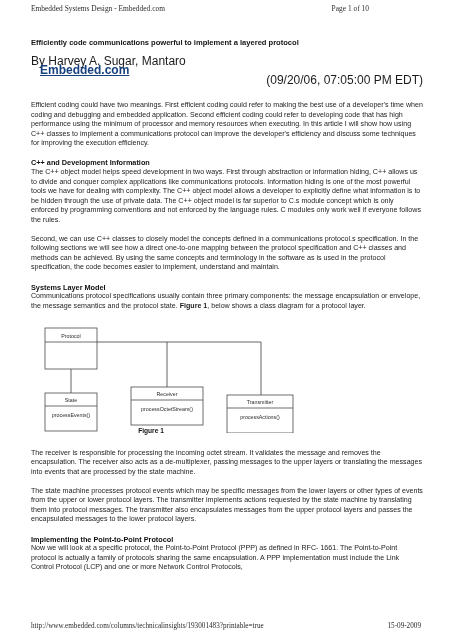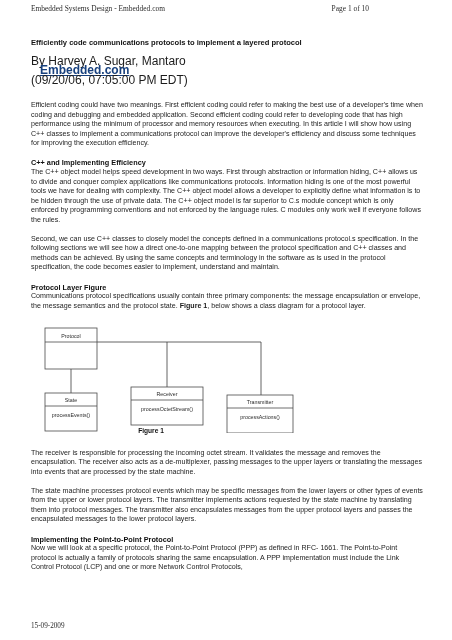--- a/index.html
+++ b/index.html
@@ -77,21 +77,21 @@
     line-height: 9.4px;
     margin: 0 0 16px 0;
     color: #1c1c1c;
   }
   .byline a.src-link {
     color: #17407e;
     font-weight: bold;
     text-decoration: underline;
     padding-left: 9px;
   }
-  .byline .date { display: block; }
+  .byline .date { display: block; text-align: right; }
   .byline .author { display: block; }
 
   p.para {
     font-size: 7.1px;
     line-height: 9.55px;
     margin: 0 0 9.5px 0;
     text-align: left;
     color: #1c1c1c;
   }
   h3.shead {
@@ -140,35 +140,35 @@
 
 <div class="page">
 
   <div class="runhead">
     <span class="rh-left">Embedded Systems Design - Embedded.com</span>
     <span class="rh-right">Page 1 of 10</span>
   </div>
 
   <div class="content">
 
-    <h2 class="subtitle">Efficiently code communications protocols to implement a layered protocol</h2>
+    <h2 class="subtitle">Efficiently code communications powerful to implement a layered protocol</h2>
 
     <div class="byline">
       <span class="author">By Harvey A. Sugar, Mantaro</span>
       <a class="src-link" href="#">Embedded.com</a>
       <span class="date">(09/20/06, 07:05:00 PM EDT)</span>
     </div>
 
     <p class="para">Efficient coding could have two meanings. First efficient coding could refer to making the best use of a developer's time when coding and debugging and embedded application. Second efficient coding could refer to developing code that has high performance using the minimum of processor and memory resources when executing. In this article I will show how using C++ classes to implement a communications protocol can improve the developer's efficiency and discuss some techniques for improving the execution efficiency.</p>
 
-    <h3 class="shead">C++ and Implementing Efficiency</h3>
+    <h3 class="shead">C++ and Development Information</h3>
     <p class="para tight">The C++ object model helps speed development in two ways. First through abstraction or information hiding, C++ allows us to divide and conquer complex applications like communications protocols. Information hiding is one of the most powerful tools we have for dealing with complexity. The C++ object model allows a developer to explicitly define what information is to be hidden through the use of private data. The C++ object model is far superior to C.s module concept which is only enforced by programming conventions and not enforced by the language rules. C modules only work well if everyone follows the rules.</p>
     <p class="para">Second, we can use C++ classes to closely model the concepts defined in a communications protocol.s specification. In the following sections we will see how a direct one-to-one mapping between the protocol specification and C++ classes and methods can be achieved. By using the same concepts and terminology in the software as is used in the protocol specification, the code becomes easier to implement, understand and maintain.</p>
 
-    <h3 class="shead">Protocol Layer Figure</h3>
+    <h3 class="shead">Systems Layer Model</h3>
     <p class="para tight">Communications protocol specifications usually contain three primary components: the message encapsulation or envelope, the message semantics and the protocol state. <span class="b">Figure 1</span>, below shows a class diagram for a protocol layer.</p>
 
     <div class="figure">
       <svg width="330" height="112" viewBox="0 0 330 112">
 
         <g>
 
           <path class="conn" d="M 40 48 L 40 72"></path>
 
           <path class="conn" d="M 66 21 L 230 21"></path>
@@ -210,16 +210,17 @@
 
     <p class="para">The receiver is responsible for processing the incoming octet stream. It validates the message and removes the encapsulation. The receiver also acts as a de-multiplexer, passing messages to the upper layers or translating the messages into events that are processed by the state machine.</p>
     <p class="para">The state machine processes protocol events which may be specific messages from the lower layers or other types of events from the upper or lower protocol layers. The transmitter implements actions requested by the state machine by translating them into protocol messages. The transmitter also encapsulates messages from the upper protocol layers and passes the encapsulated messages to the lower protocol layers.</p>
 
     <h3 class="shead">Implementing the Point-to-Point Protocol</h3>
     <p class="para tight">Now we will look at a specific protocol, the Point-to-Point Protocol (PPP) as defined in RFC- 1661. The Point-to-Point protocol is actually a family of protocols sharing the same encapsulation. A PPP implementation must include the Link Control Protocol (LCP) and one or more Network Control Protocols,</p>
 
   </div>
 
   <div class="runfoot">
+    <span>http://www.embedded.com/columns/technicalinsights/193001483?printable=true</span>
     <span>15-09-2009</span>
   </div>
 
 </div>
 
 </body></html>

